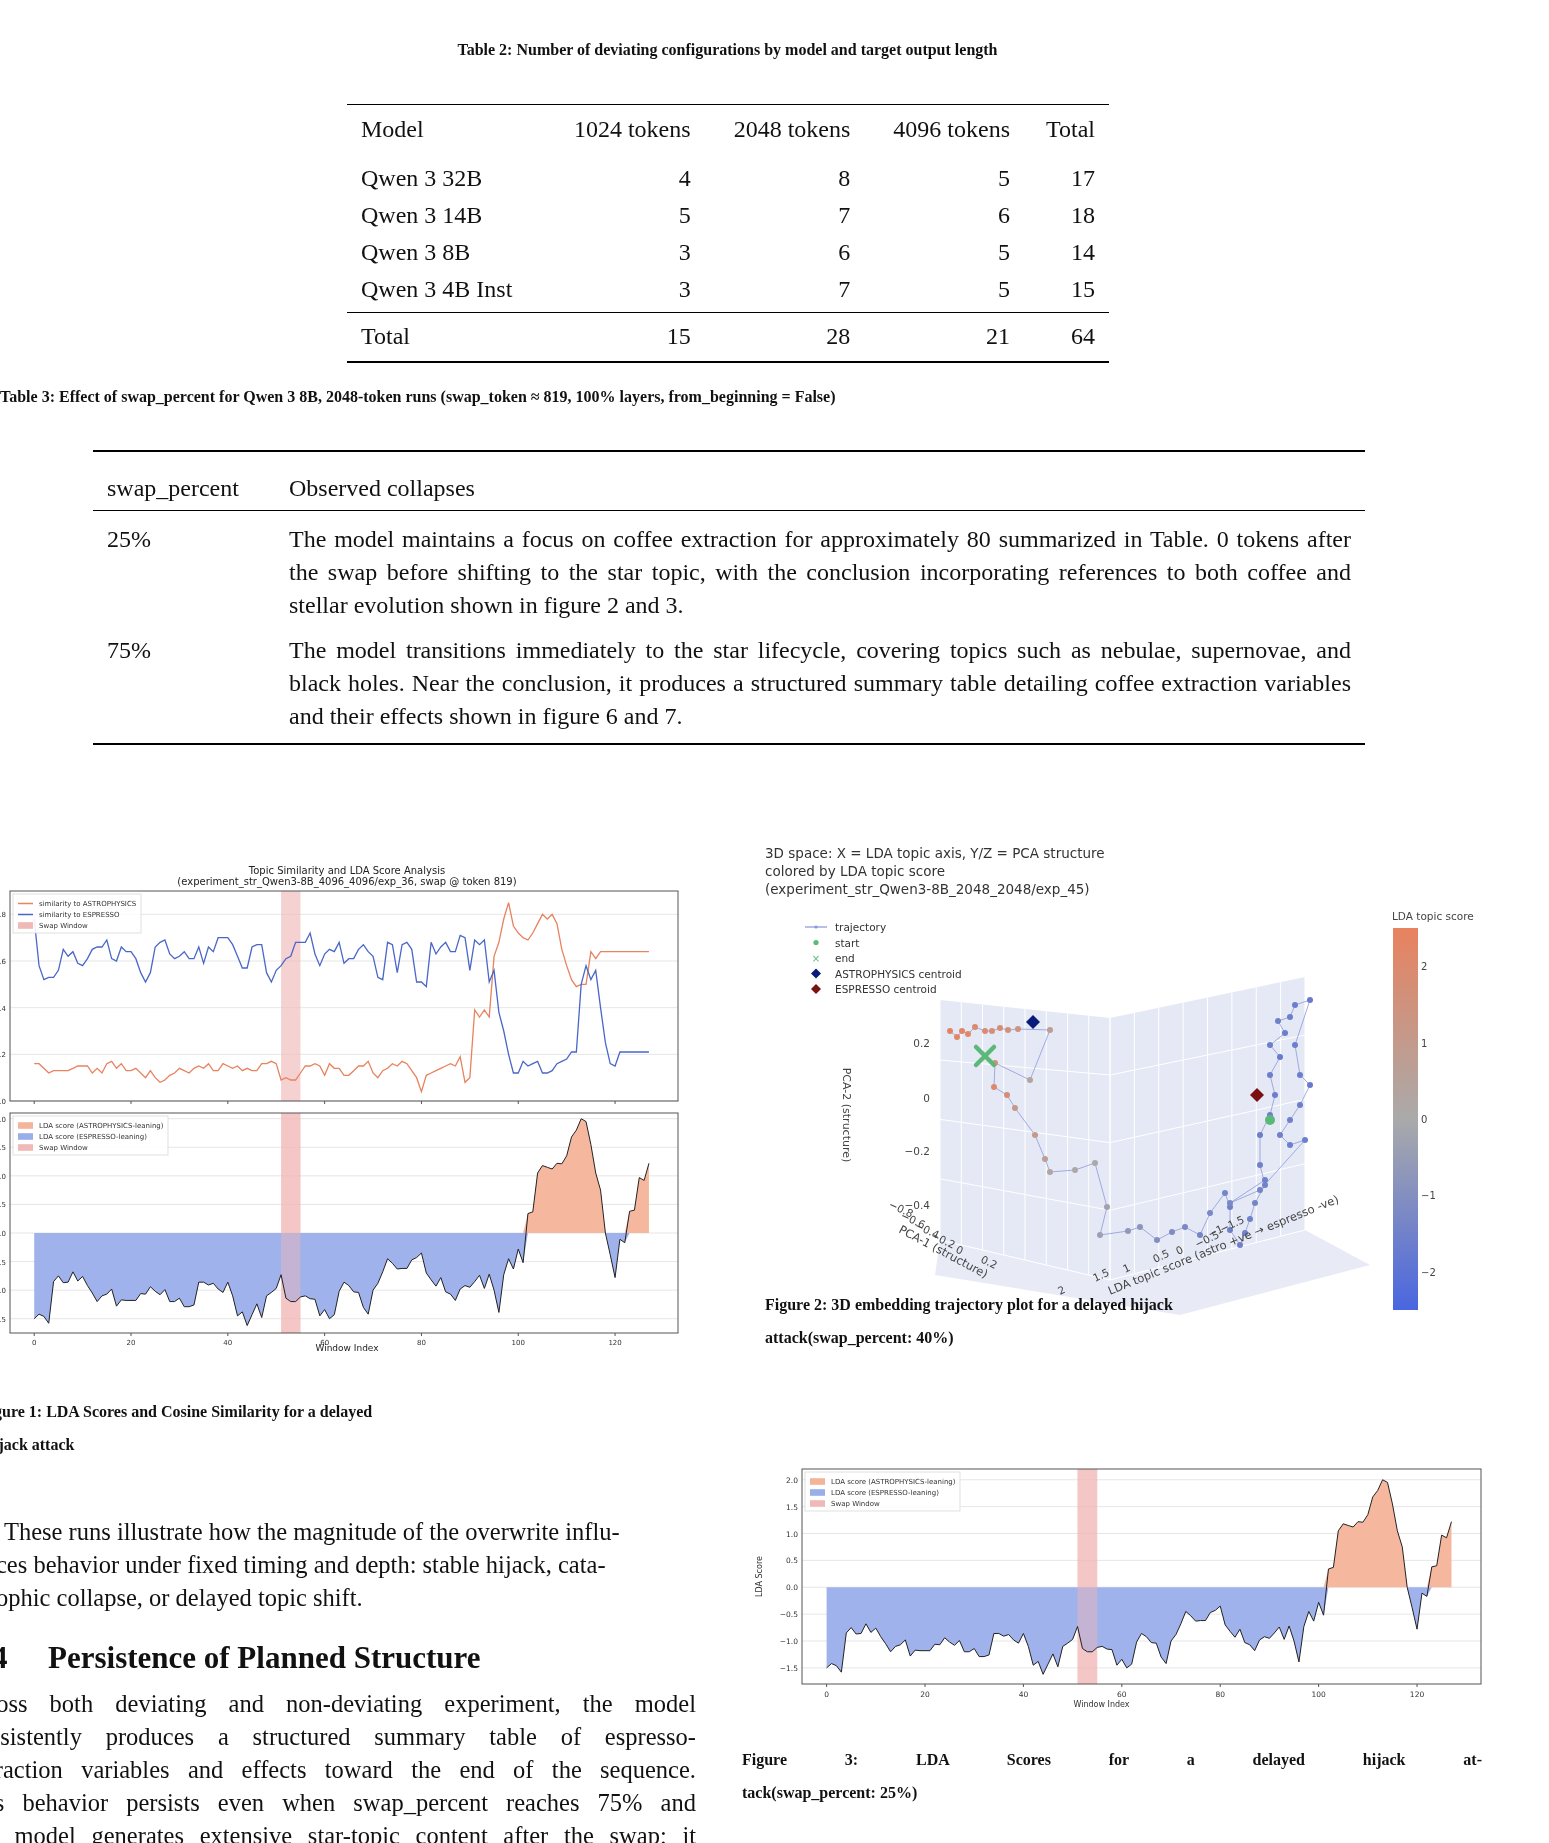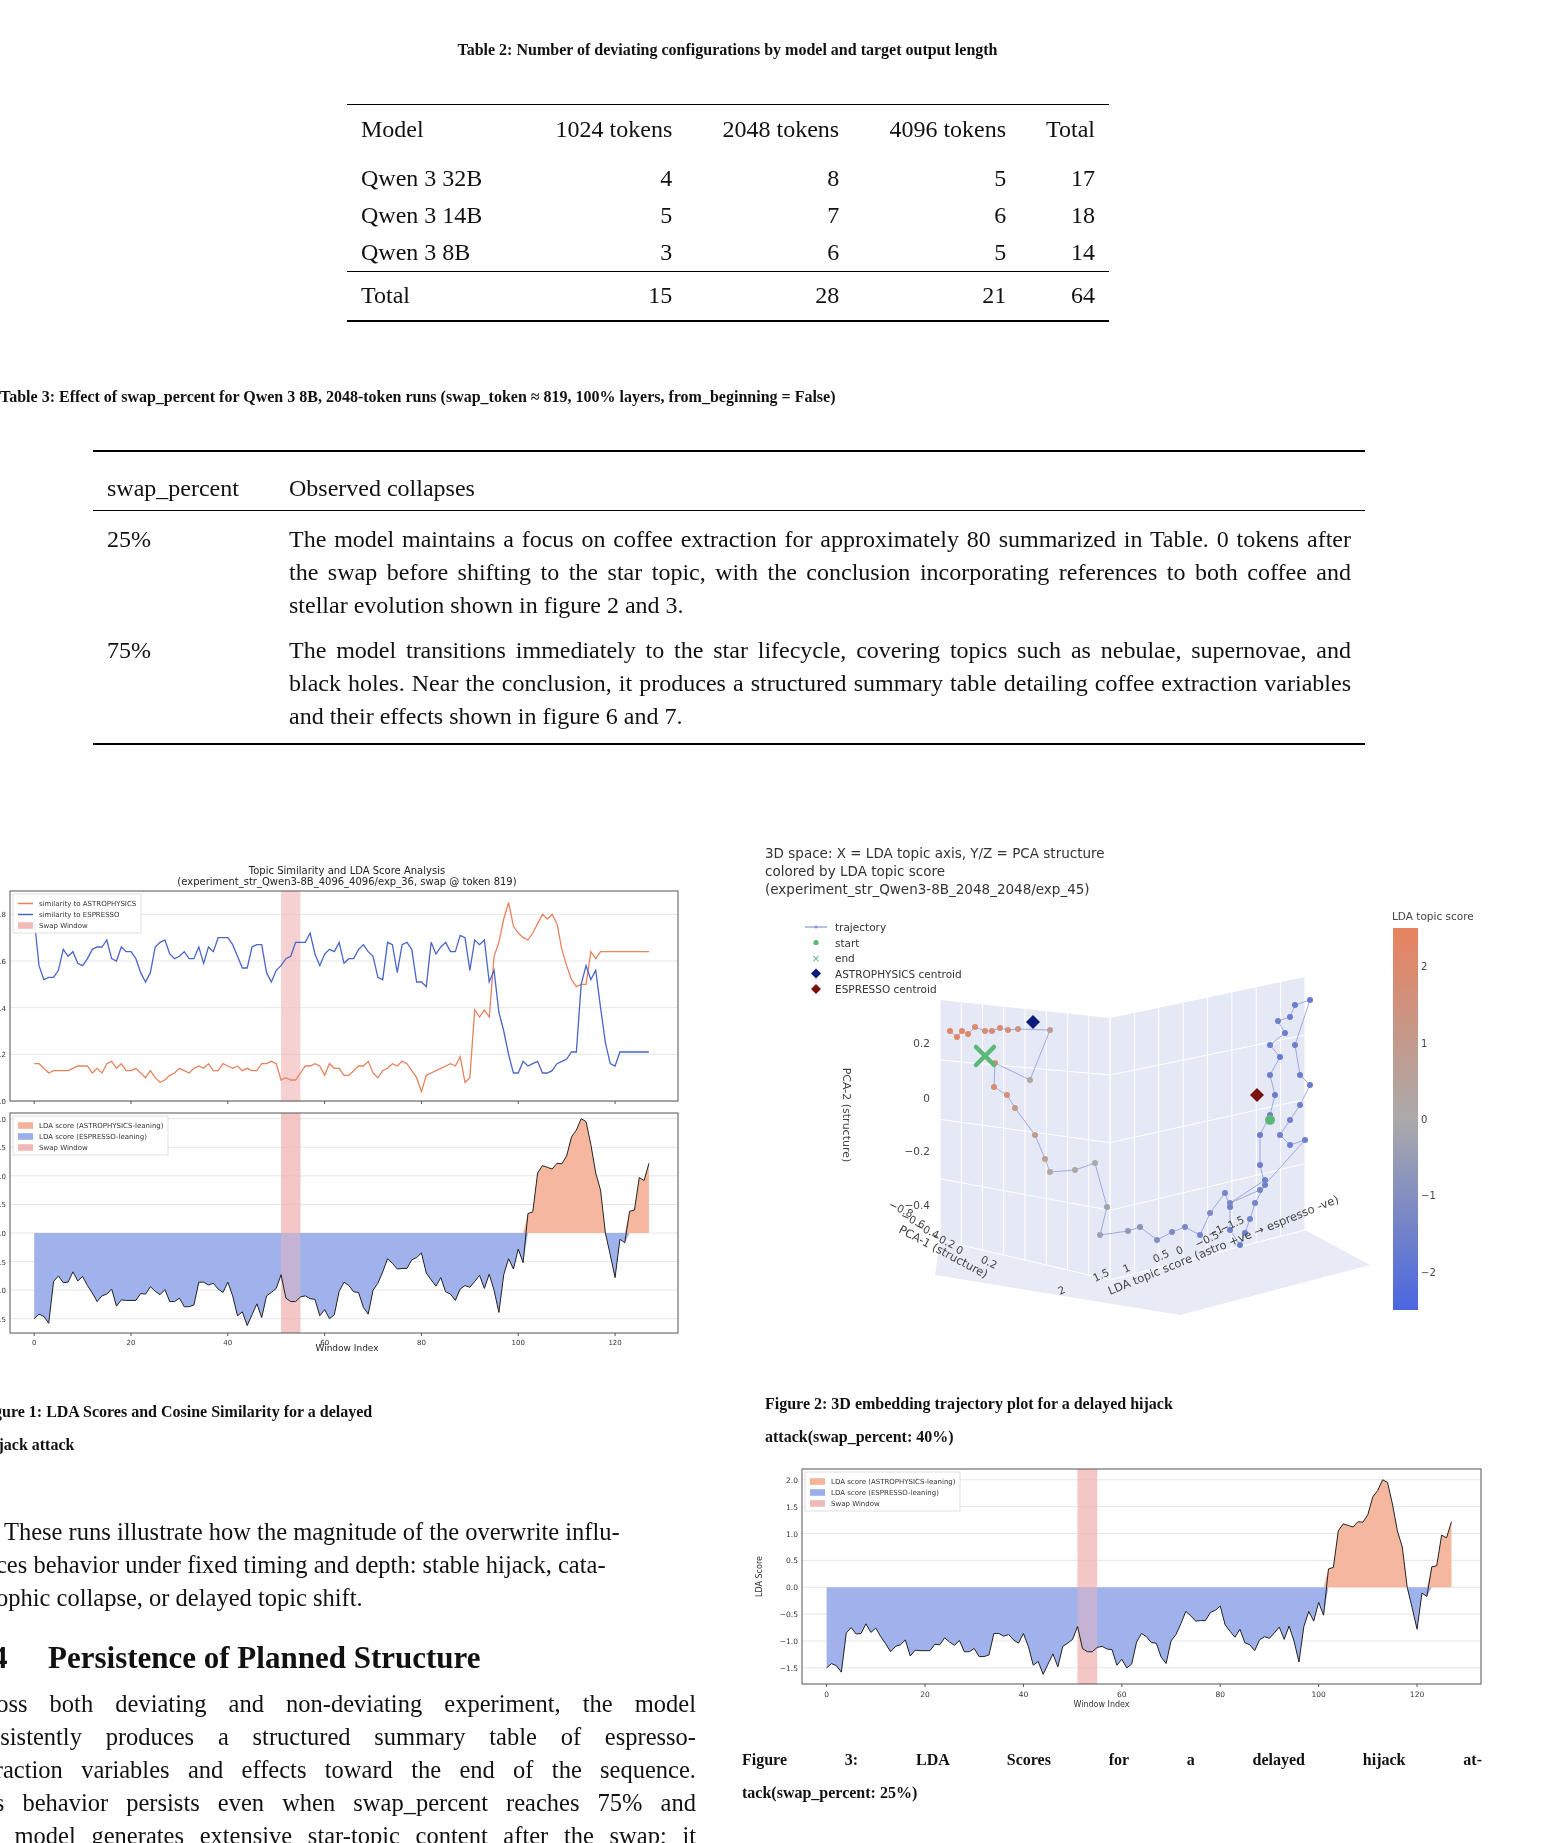--- a/index.html
+++ b/index.html
@@ -19,21 +19,21 @@
   table.t2 tr.last td{padding-bottom:6px;}
   table.t2 tr.total td{padding-top:7px;padding-bottom:8px;}
   .t3cap{left:0;top:380px;white-space:nowrap;}
   table.t3{position:absolute;left:93px;top:450px;width:1272px;border-collapse:collapse;font-size:24px;line-height:33px;}
   table.t3 th,table.t3 td{font-weight:normal;text-align:left;vertical-align:top;padding:0 14px;}
   table.t3 thead th{border-top:2.5px solid #000;border-bottom:1.5px solid #000;padding-top:20px;padding-bottom:5px;}
   table.t3 td.desc{text-align:justify;}
   table.t3 tbody td{padding-top:12px;padding-bottom:0;}
   table.t3 tbody tr:last-child td{border-bottom:2.5px solid #000;padding-bottom:10px;}
   .fig1cap{left:-6px;top:1395px;width:700px;}
-  .fig2cap{left:765px;top:1387px;width:740px;}
+  .fig2cap{left:765px;top:1288px;width:740px;}
   .fig3cap{left:742px;top:1743px;width:740px;text-align:justify;text-align-last:left;}
   .fig3cap span.j{display:block;text-align:justify;text-align-last:justify;}
   .body{font-size:24.5px;line-height:33px;}
   .para1{left:-4px;top:1515px;width:700px;}
   .sec{left:-8px;top:1640px;font-size:31px;font-weight:bold;white-space:nowrap;}
   .sec .num{display:inline-block;width:56px;}
   .para2{left:-12px;top:1687px;width:708px;}
   .para2 .ln{display:block;text-align:justify;text-align-last:justify;white-space:nowrap;}
   .para1 .ln{display:block;white-space:nowrap;}
   svg text{font-family:"DejaVu Sans",sans-serif;}
@@ -66,20 +66,27 @@
       <td>7</td>
       <td>6</td>
       <td>18</td>
     </tr>
     <tr>
       <td>Qwen 3 8B</td>
       <td>3</td>
       <td>6</td>
       <td>5</td>
       <td>14</td>
+    </tr>
+    <tr class="last">
+      <td>Qwen 3 4B Inst</td>
+      <td>3</td>
+      <td>7</td>
+      <td>5</td>
+      <td>15</td>
     </tr>
     <tr class="total">
       <td class="mid bot">Total</td>
       <td class="mid bot">15</td>
       <td class="mid bot">28</td>
       <td class="mid bot">21</td>
       <td class="mid bot">64</td>
     </tr>
   </tbody>
 </table>

